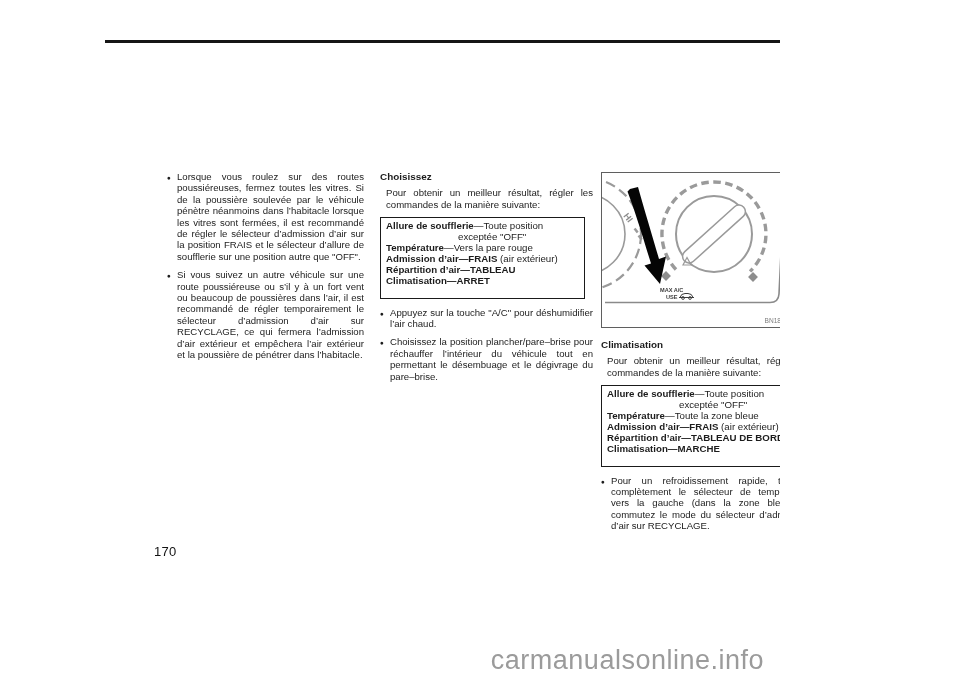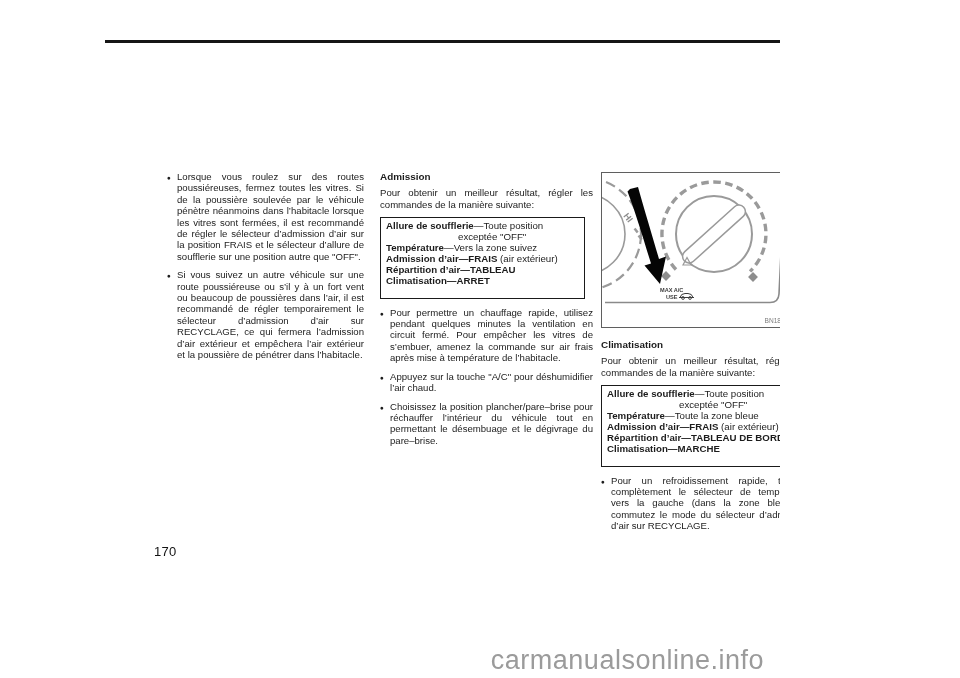--- a/index.html
+++ b/index.html
@@ -4,21 +4,21 @@
 <style>
   html,body{margin:0;padding:0;background:#ffffff;}
   .page{position:relative;width:780px;height:678px;background:#ffffff;overflow:hidden;
         font-family:"Liberation Sans","DejaVu Sans",sans-serif;color:#1c1c1c;}
   .top-rule{position:absolute;left:105px;top:40px;width:751px;height:2.5px;background:#161616;}
   .col{position:absolute;font-size:9.6px;line-height:11.4px;}
   .col-left{left:167px;top:171px;width:197px;}
   .col-mid{left:380px;top:171px;width:213px;}
   .col-right{left:601px;top:172px;width:209px;}
   .sec-title{font-size:9.9px;font-weight:bold;margin:0 0 5px 0;}
-  .intro{text-align:justify;margin:0 0 7px 0;}
+  .intro{text-align:justify;margin:0 0 7px 6px;}
   .spec-box{border:1.3px solid #1a1a1a;padding:3px 4px 11px 5px;margin:0 0 8px 0;
             font-size:9.7px;line-height:10.9px;background:#fff;}
   .spec-line b{font-weight:bold;}
   .spec-line.indent{padding-left:72px;}
   .bullet{display:flex;margin:0 0 7px 0;}
   .dot{flex:0 0 10px;width:10px;font-size:6.5px;line-height:11px;padding-top:1px;}
   .btext{flex:1;text-align:justify;}
   .figure-wrap{position:relative;width:196px;height:156px;margin:0 0 11px 0;}
   .page-num{position:absolute;left:154px;top:544px;font-size:13px;letter-spacing:.3px;color:#131313;}
   .watermark{position:absolute;right:16px;bottom:2px;font-size:27px;color:#9b9b9b;letter-spacing:.5px;text-align:center;}
@@ -36,36 +36,32 @@
       <span class="dot">●</span>
       <span class="btext">Lorsque vous roulez sur des routes poussiéreuses, fermez toutes les vitres. Si de la poussière soulevée par le véhicule pénètre néanmoins dans l’habitacle lorsque les vitres sont fermées, il est recommandé de régler le sélecteur d’admission d’air sur la position FRAIS et le sélecteur d’allure de soufflerie sur une position autre que "OFF".</span>
     </div>
     <div class="bullet">
       <span class="dot">●</span>
       <span class="btext">Si vous suivez un autre véhicule sur une route poussiéreuse ou s’il y à un fort vent ou beaucoup de poussières dans l’air, il est recommandé de régler temporairement le sélecteur d’admission d’air sur RECYCLAGE, ce qui fermera l’admission d’air extérieur et empêchera l’air extérieur et la poussière de pénétrer dans l’habitacle.</span>
     </div>
   </div>
 
   <div class="col col-mid">
-    <div class="sec-title">Admission</div>
+    <div class="sec-title">Choisissez</div>
     <div class="intro">Pour obtenir un meilleur résultat, régler les commandes de la manière suivante:</div>
 
     <div class="spec-box" style="width:205px;box-sizing:border-box;">
       <div class="spec-line"><b>Allure de soufflerie</b><span>—Toute position</span></div>
       <div class="spec-line indent">exceptée "OFF"</div>
-      <div class="spec-line"><b>Température</b><span>—Vers la zone suivez</span></div>
+      <div class="spec-line"><b>Température</b><span>—Vers la pare rouge</span></div>
       <div class="spec-line"><b>Admission d’air—FRAIS</b><span> (air extérieur)</span></div>
       <div class="spec-line"><b>Répartition d’air—TABLEAU</b></div>
       <div class="spec-line"><b>Climatisation—ARRET</b></div>
     </div>
 
-    <div class="bullet">
-      <span class="dot">●</span>
-      <span class="btext">Pour permettre un chauffage rapide, utilisez pendant quelques minutes la ventilation en circuit fermé. Pour empêcher les vitres de s’embuer, amenez la commande sur air frais après mise à température de l’habitacle.</span>
-    </div>
     <div class="bullet">
       <span class="dot">●</span>
       <span class="btext">Appuyez sur la touche "A/C" pour déshumidifier l’air chaud.</span>
     </div>
     <div class="bullet">
       <span class="dot">●</span>
       <span class="btext">Choisissez la position plancher/pare–brise pour réchauffer l’intérieur du véhicule tout en permettant le désembuage et le dégivrage du pare–brise.</span>
     </div>
   </div>
 

